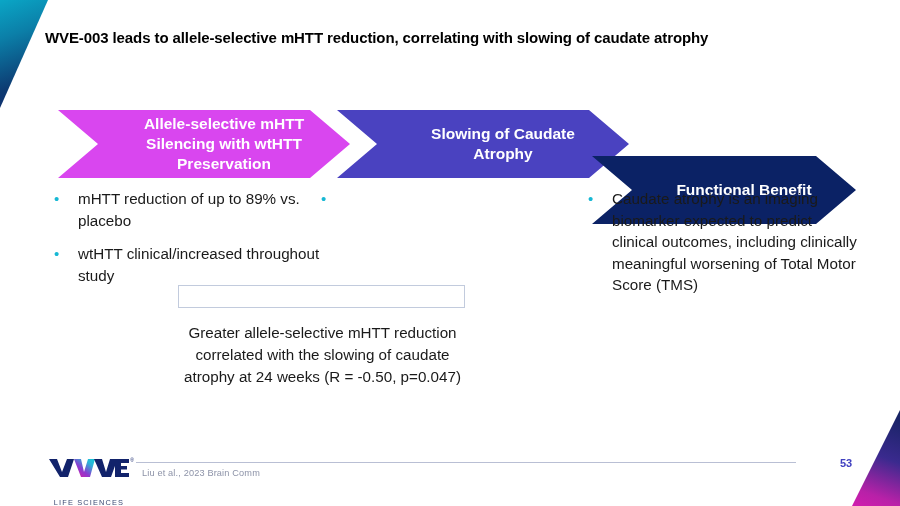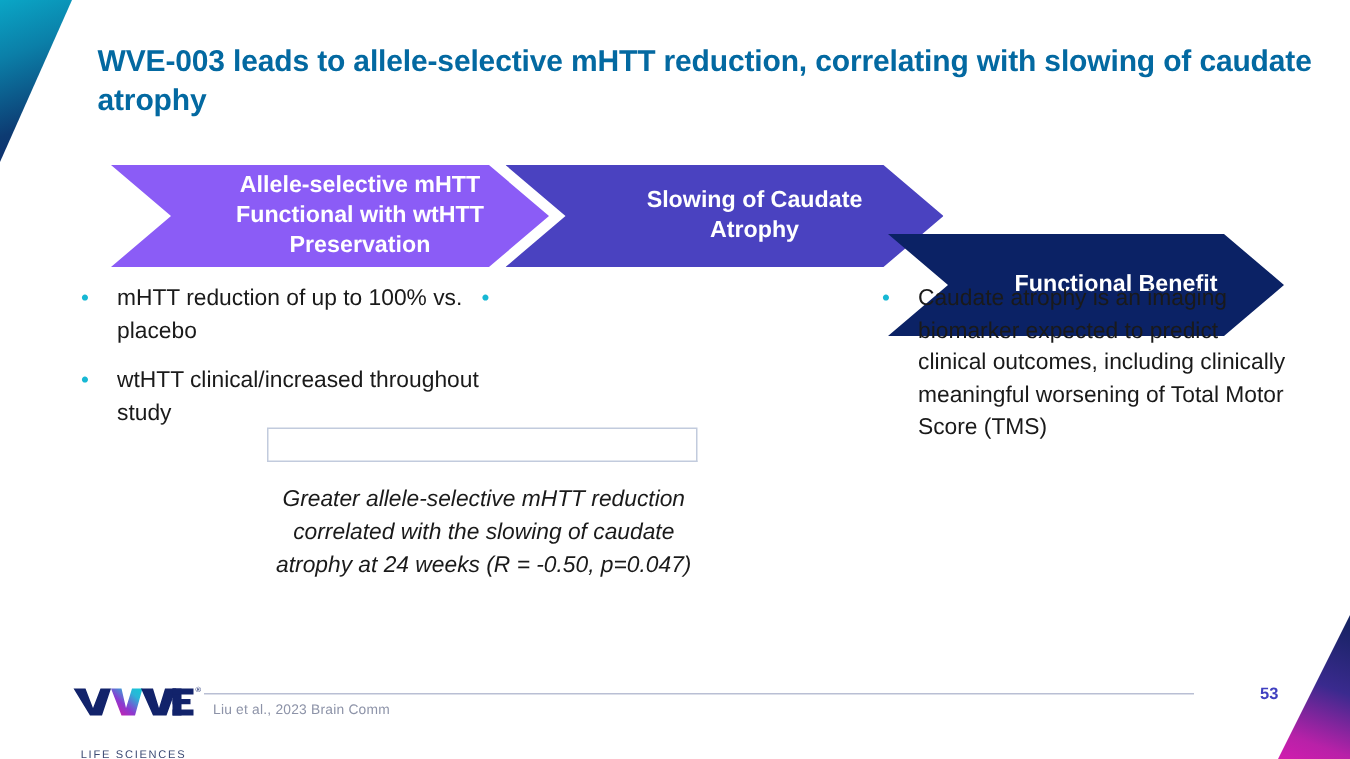--- a/index.html
+++ b/index.html
@@ -32,26 +32,25 @@
     width: 62px; height: 96px;
     background: linear-gradient(200deg, #13225f 0%, #3a2a8e 45%, #b821a8 80%, #d81bb0 100%);
     clip-path: polygon(62px 0, 62px 96px, 14px 96px);
   }
 
   
   .title {
     position: absolute;
     left: 45px; top: 28px;
     width: 820px;
-    font-size: 20px;
+    font-size: 15px;
     font-weight: bold;
     line-height: 1.32;
-    color: #0369a1;
+    color: #000000;
     letter-spacing: -0.1px;
-    margin-left: 20px;
   }
 
   
   .chev-row {
     position: absolute;
     left: 0; top: 110px;
     width: 900px; height: 68px;
   }
   .chev {
     position: absolute;
@@ -61,22 +60,22 @@
     align-items: center;
     justify-content: center;
     color: #ffffff;
     font-weight: bold;
     font-size: 15.5px;
     line-height: 1.28;
     text-align: center;
     box-sizing: border-box;
   }
   .chev-1 {
-    left: 74px; width: 292px;
-    background: #8b5cf6;
+    left: 58px; width: 292px;
+    background: #d946ef;
     clip-path: polygon(0 0, 252px 0, 292px 34px, 252px 68px, 0 68px, 40px 34px);
     padding-left: 40px;
   }
   .chev-2 {
     left: 337px; width: 292px;
     background: #4a42c0;
     clip-path: polygon(0 0, 252px 0, 292px 34px, 252px 68px, 0 68px, 40px 34px);
     padding-left: 40px;
   }
   .chev-3 {
@@ -133,21 +132,20 @@
     background: #c2cbdd;
   }
   .caption {
     position: absolute;
     left: 170px; top: 322px;
     width: 305px;
     text-align: center;
     font-size: 15.2px;
     line-height: 1.45;
     color: #1a1a1a;
-    font-style: italic;
   }
 
   
   .footer-rule {
     position: absolute;
     left: 136px; top: 462px;
     width: 660px; height: 1.2px;
     background: #b9bfd4;
   }
   .footnote {
@@ -197,41 +195,41 @@
 
   <div class="corner-wedge-tl"></div>
   <div class="corner-wedge-br"></div>
 
   <div class="title">WVE-003 leads to allele-selective mHTT reduction, correlating with slowing of caudate atrophy</div>
 
   <div class="chev-row">
     <div class="chev chev-1">
       <div>
         <span>Allele-selective mHTT</span>
-        <span>Functional with wtHTT</span>
+        <span>Silencing with wtHTT</span>
         <span>Preservation</span>
       </div>
     </div>
     <div class="chev chev-2">
       <div>
         <span>Slowing of Caudate</span>
         <span>Atrophy</span>
       </div>
     </div>
     <div class="chev chev-3">
       <div>
         <span>Functional Benefit</span>
       </div>
     </div>
   </div>
 
   <div class="col col-1">
     <div class="bullet-row">
       <div class="bullet-dot">•</div>
-      <div class="bullet-text">mHTT reduction of up to 100% vs. placebo</div>
+      <div class="bullet-text">mHTT reduction of up to 89% vs. placebo</div>
     </div>
     <div class="bullet-row">
       <div class="bullet-dot">•</div>
       <div class="bullet-text">wtHTT clinical/increased throughout study</div>
     </div>
   </div>
 
   <div class="col col-2">
     <div class="bullet-row">
       <div class="bullet-dot">•</div>

